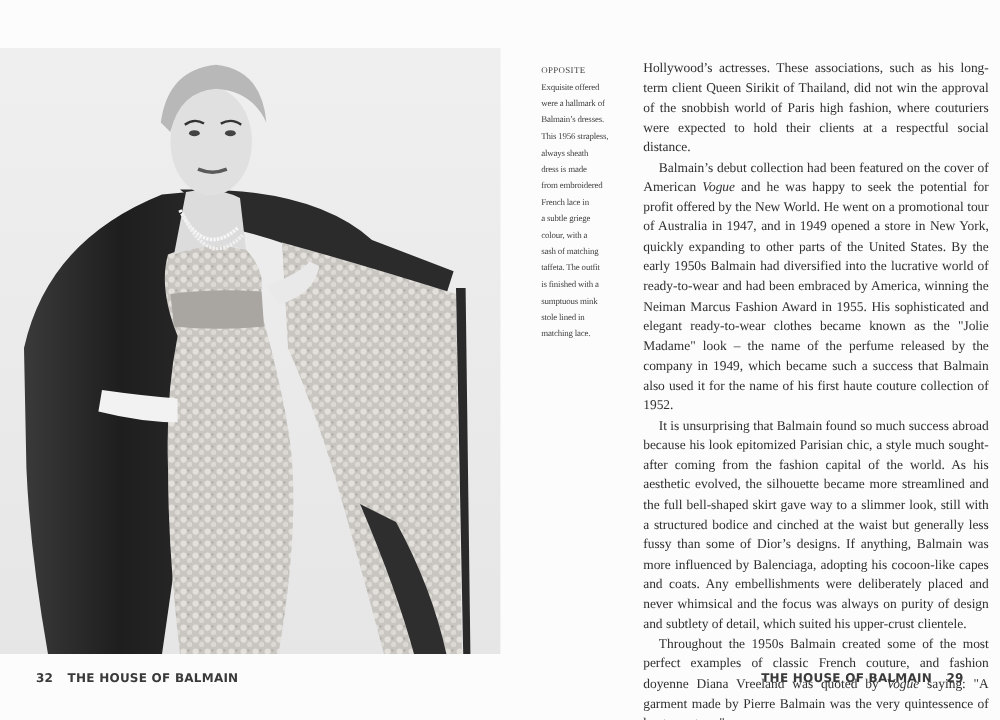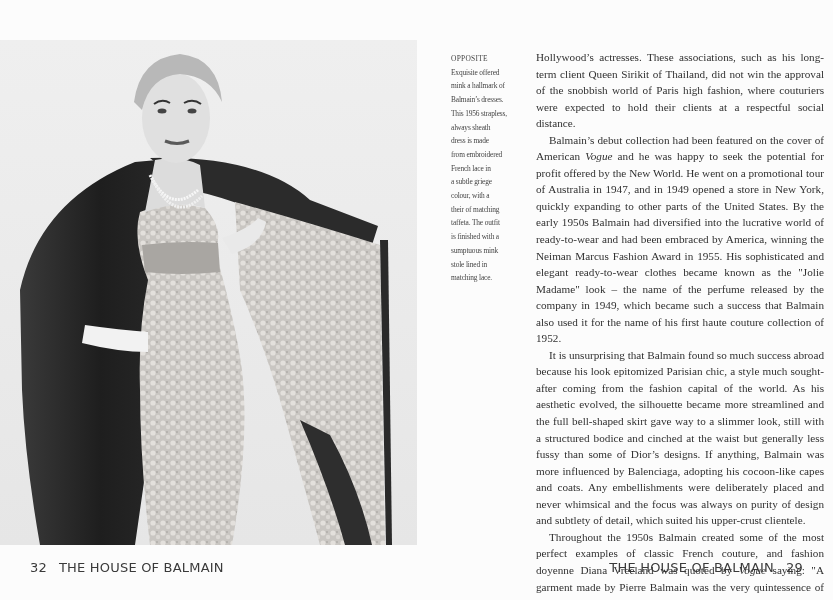--- a/index.html
+++ b/index.html
@@ -6,21 +6,21 @@
   body { width:833px; height:600px; background:#fcfcfc; position:relative; overflow:hidden; font-family:"DejaVu Serif", serif; color:#2b2b2b; }
   .spread { position:absolute; inset:0; }
   .photo { position:absolute; left:0; top:40px; width:417px; height:505px; background:linear-gradient(180deg,#ededed 0%,#e9e9e9 100%); overflow:hidden; }
   .photo svg { display:block; width:100%; height:100%; }
   .caption { position:absolute; left:451px; top:52px; width:80px; font-family:Liberation Serif, serif; font-size:7.4px; line-height:13.7px; color:#444; letter-spacing:-0.15px; }
   .caption .label { letter-spacing:0.3px; }
   .body-text { position:absolute; left:536px; top:49px; width:288px; font-family:"Liberation Serif", serif; font-size:11.2px; line-height:16.55px; color:#303030; text-align:justify; }
   .body-text p { margin:0; text-indent:13px; }
   .body-text p.first { text-indent:0; }
   .body-text em { }
-  .folio { position:absolute; top:560px; font-family:"DejaVu Sans", sans-serif; font-size:13px; letter-spacing:0.2px; color:#3a3a3a; }
+  .folio { position:absolute; top:560px; font-family:"DejaVu Sans", sans-serif; font-size:10px; letter-spacing:0.2px; color:#3a3a3a;font-weight:bold; }
   .folio-left { left:30px; }
   .folio-right { right:30px; }
   .folio .num { margin:0 6px; }
 </style>
 </head>
 <body>
 
 <div class="spread">
 
   <div class="photo" title="Model wearing 1956 Balmain strapless lace sheath dress and mink stole">
@@ -74,30 +74,30 @@
       <path d="M184 63 Q193 58 201 64" stroke="#333" stroke-width="2" fill="none"></path>
       <ellipse cx="162" cy="71" rx="4.5" ry="2.5" fill="#444"></ellipse>
       <ellipse cx="192" cy="71" rx="4.5" ry="2.5" fill="#444"></ellipse>
       <path d="M165 101 Q177 106 189 101" stroke="#5a5a5a" stroke-width="3" fill="none"></path>
     </svg>
   </div>
 
   <div class="caption">
     <div class="label">OPPOSITE</div>
     <div>Exquisite offered</div>
-    <div>mink a hallmark of</div>
+    <div>were a hallmark of</div>
     <div>Balmain’s dresses.</div>
     <div>This 1956 strapless,</div>
     <div>always sheath</div>
     <div>dress is made</div>
     <div>from embroidered</div>
     <div>French lace in</div>
     <div>a subtle griege</div>
     <div>colour, with a</div>
-    <div>their of matching</div>
+    <div>sash of matching</div>
     <div>taffeta. The outfit</div>
     <div>is finished with a</div>
     <div>sumptuous mink</div>
     <div>stole lined in</div>
     <div>matching lace.</div>
   </div>
 
   <div class="body-text">
     <p class="first"><span>Hollywood’s actresses. These associations, such as his long-term client Queen Sirikit of Thailand, did not win the approval of the snobbish world of Paris high fashion, where couturiers were expected to hold their clients at a respectful social distance.</span></p>
     <p><span>Balmain’s debut collection had been featured on the cover of American </span><em>Vogue</em><span> and he was happy to seek the potential for profit offered by the New World. He went on a promotional tour of Australia in 1947, and in 1949 opened a store in New York, quickly expanding to other parts of the United States. By the early 1950s Balmain had diversified into the lucrative world of ready-to-wear and had been embraced by America, winning the Neiman Marcus Fashion Award in 1955. His sophisticated and elegant ready-to-wear clothes became known as the "Jolie Madame" look – the name of the perfume released by the company in 1949, which became such a success that Balmain also used it for the name of his first haute couture collection of 1952.</span></p>

